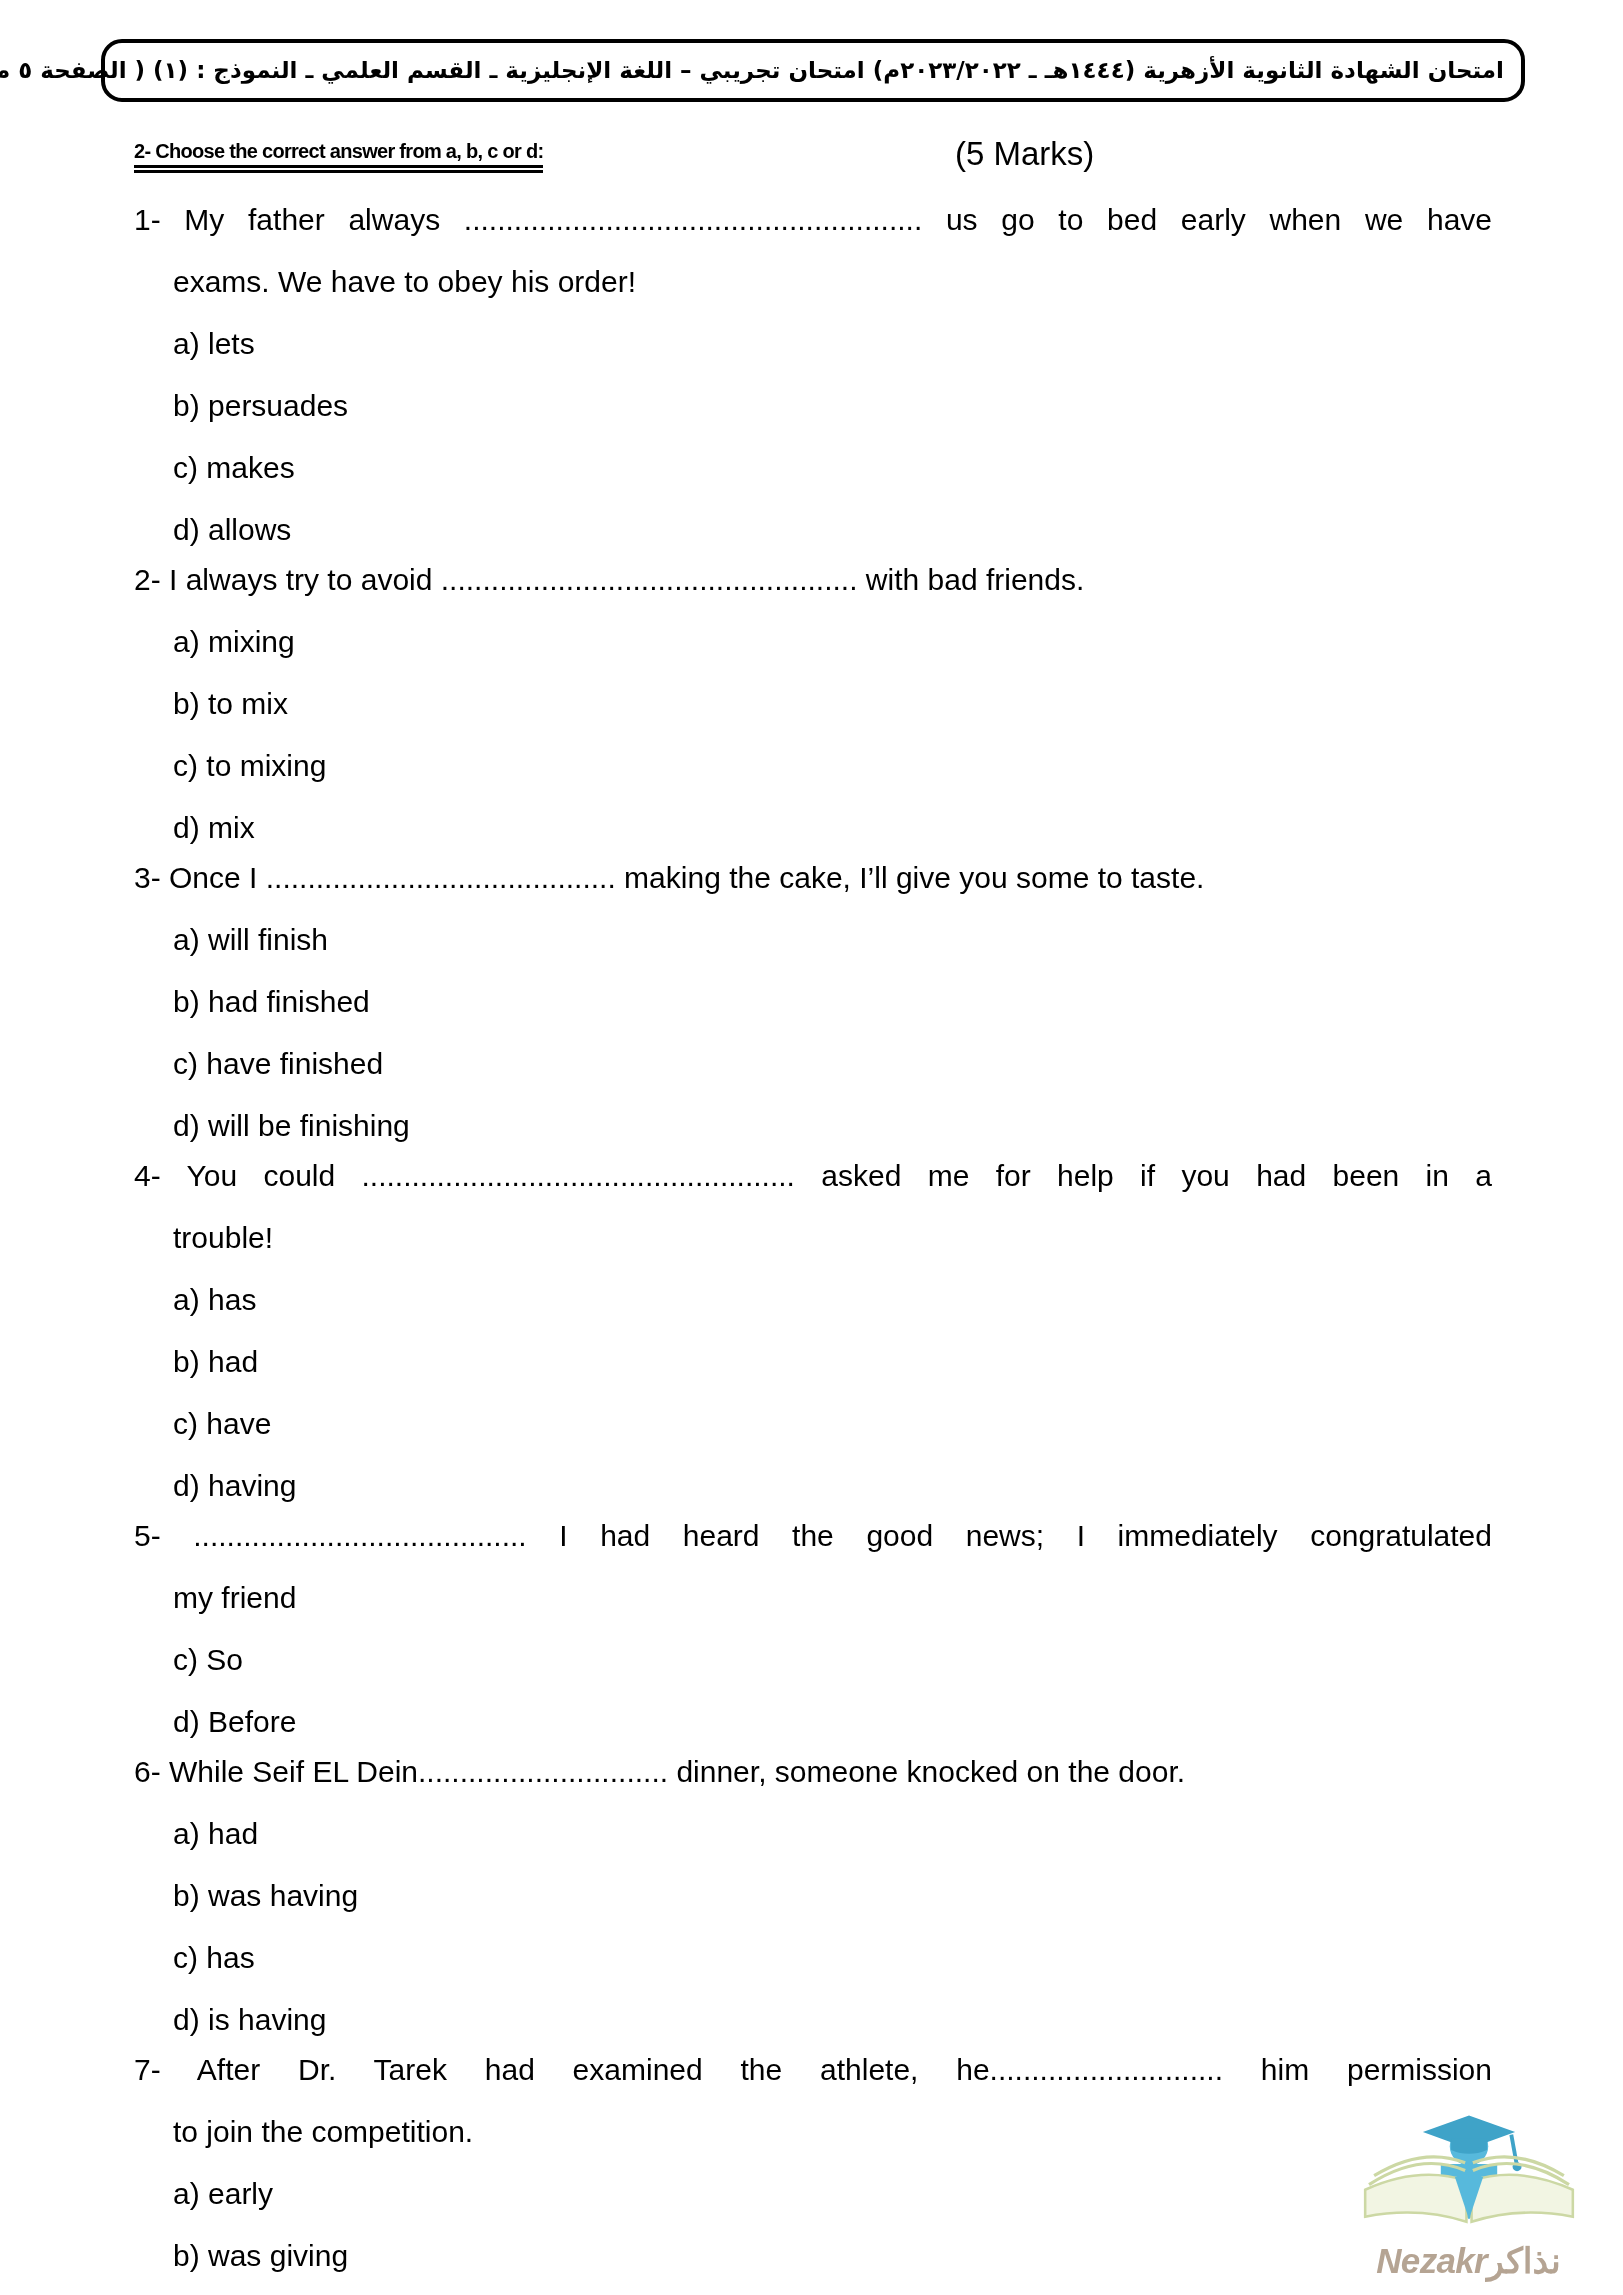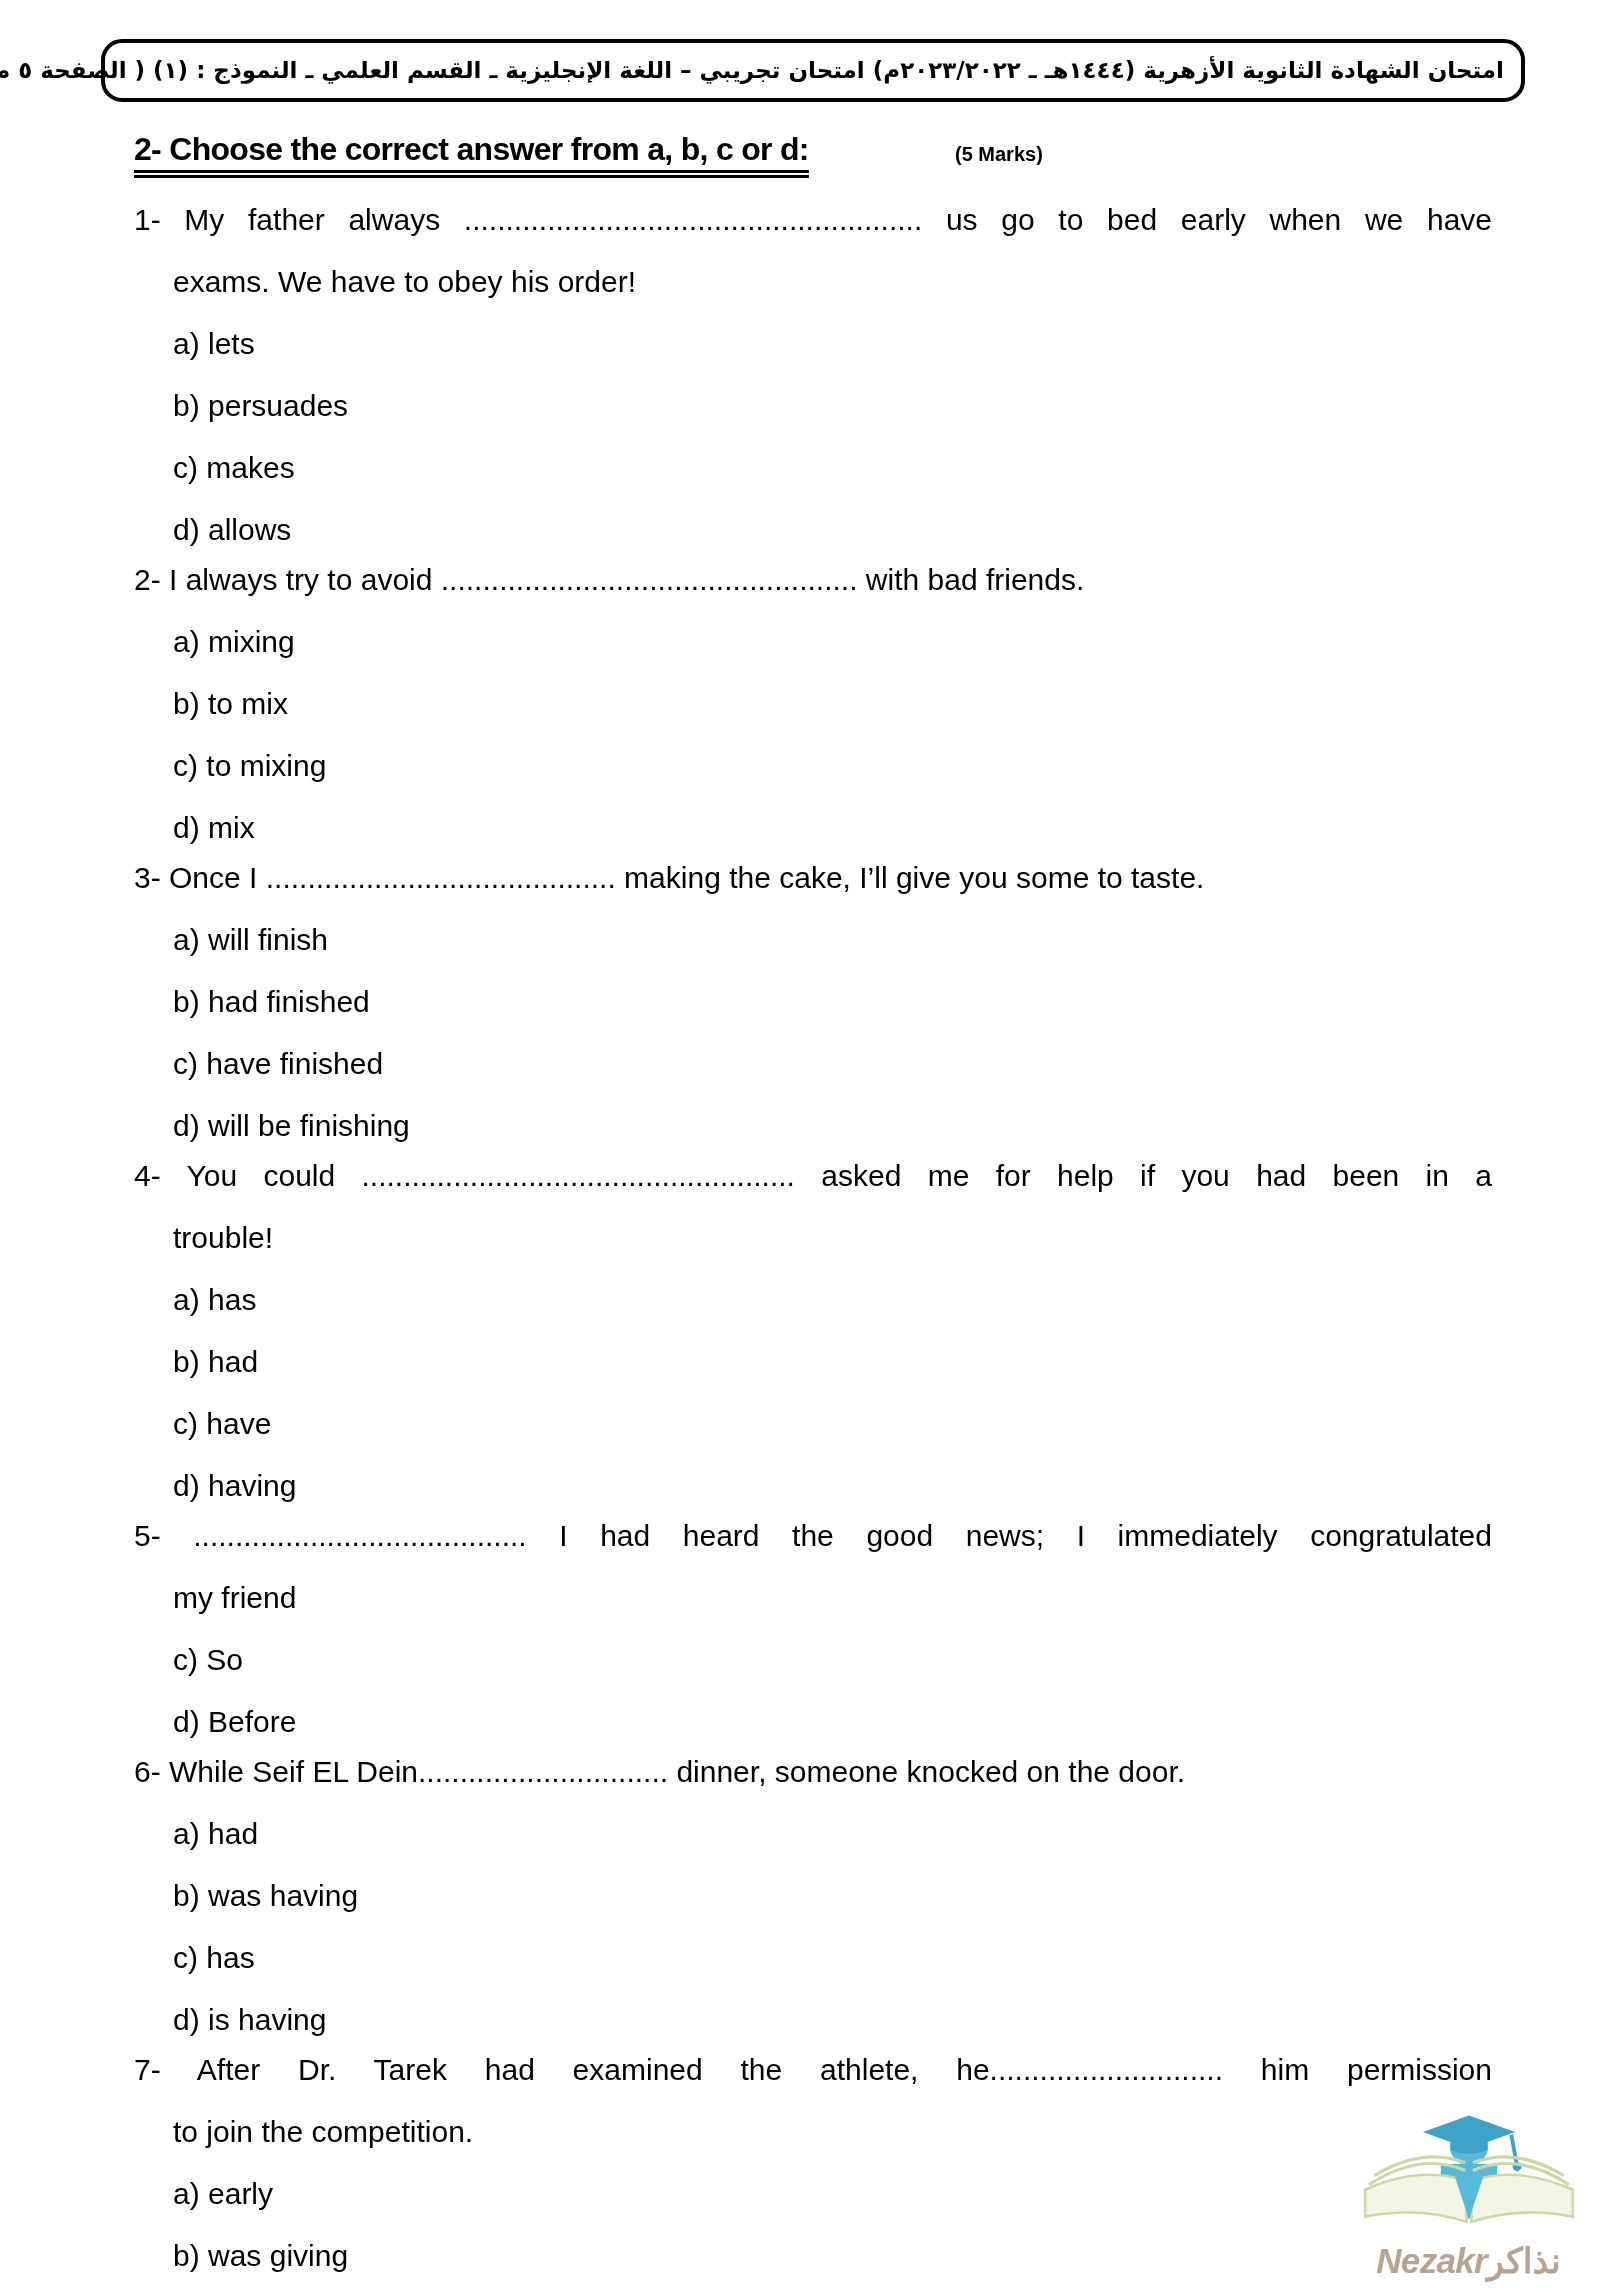--- a/index.html
+++ b/index.html
@@ -25,31 +25,31 @@
   .content { padding:0 131px 0 134px; }
   .section-title-row {
     margin-top:29px;
     position:relative;
     line-height:46px;
     height:56px;
   }
   .section-title {
     display:inline-block;
     font-weight:bold;
-    font-size:32px;
+    font-size:20px;
     letter-spacing:-0.7px;
     border-bottom:8.5px double #000;
     padding-bottom:2px;
     line-height:1.15;
   }
   .section-marks {
     position:absolute;
     left:821px; top:0;
-    font-weight:bold;
-    font-size:20px;
+    font-weight:normal;
+    font-size:33px;
     line-height:46px;
   }
   .questions { margin-top:7.9px; font-size:30px; }
   .stem-line, .option { line-height:50px; white-space:normal; }
   .full-justify {
     text-align:justify;
     text-align-last:justify;
     text-justify:inter-word;
   }
   .stem-line.cont, .option { padding-left:39px;margin-top:12px; }

